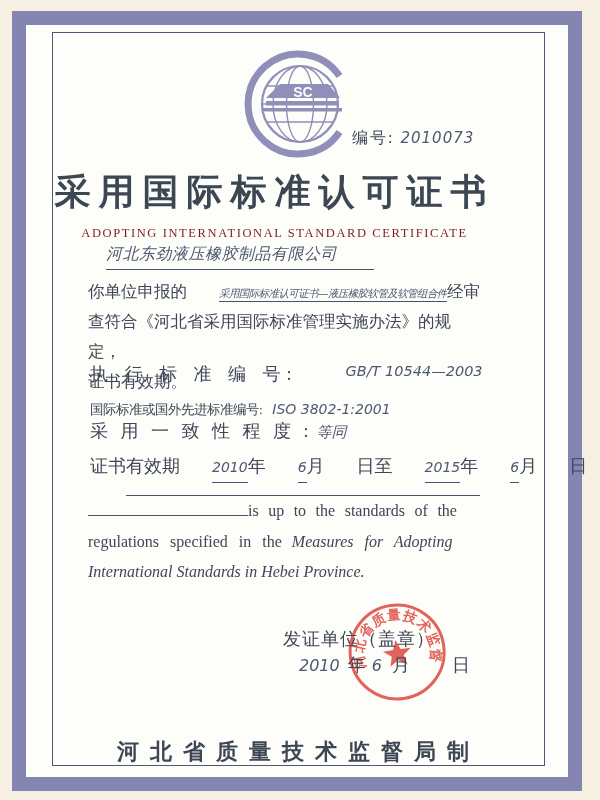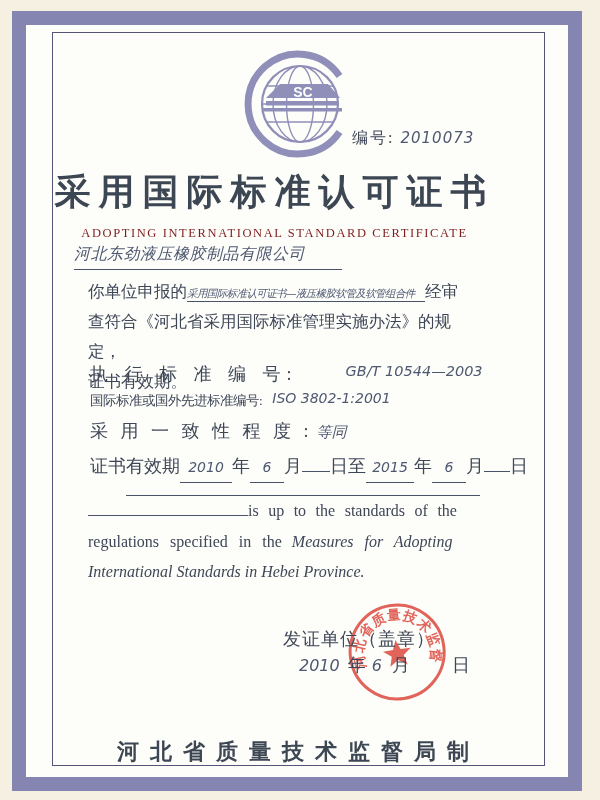--- a/index.html
+++ b/index.html
@@ -26,20 +26,21 @@
     font-family:"DejaVu Sans",sans-serif;
     font-style:italic;
     color:#4e5870;
   }
   .slot {
     display:inline-block;
     border-bottom:1.5px solid #4a5268;
     text-align:center;
     vertical-align:baseline;
     height:22px;
+    margin-left:32px;
   }
   #num-line { left:352px; top:128px; font-size:16px; letter-spacing:2px; }
   #num-line .hw { font-size:15px; letter-spacing:1px; }
   #title-block { left:52px; top:168px; width:445px; text-align:center; }
   #cert-title {
     font-size:36px; font-weight:bold; letter-spacing:8px;
     color:#3d4653; white-space:nowrap;
   }
   #cert-subtitle {
     margin-top:9px; font-size:12.5px; letter-spacing:1.6px;
@@ -49,21 +50,21 @@
   #company-line .slot { width:268px; text-align:left; font-size:16px; height:26px; letter-spacing:0.5px; }
   #para { left:88px; top:277px; width:392px; font-size:16.5px; line-height:30px; }
   #para .l1 { display:flex; align-items:baseline; white-space:nowrap; }
   #para .l1 .product { font-size:10.5px; letter-spacing:-0.6px; width:238px; height:24px; overflow:hidden; text-align:left; }
   #fields { left:90px; top:362px; width:440px; }
   .frow { display:flex; align-items:baseline; white-space:nowrap; }
   .frow .lbl { color:#3f4757; }
   #f-std { height:30px;gap:44px; }
   #f-std .lbl { font-size:18px; letter-spacing:6px; }
   #f-std .hw { font-size:14.5px; margin-left:4px; position:relative; top:-4px; }
-  #f-intl { height:27px; }
+  #f-intl { height:27px;align-items:flex-end; }
   #f-intl .lbl { font-size:13.5px; letter-spacing:-0.5px; }
   #f-intl .hw { font-size:14px; margin-left:10px; position:relative; top:-2px; }
   #f-degree { height:29px; }
   #f-degree .lbl { font-size:18px; letter-spacing:4px; }
   #f-degree .hw { font-size:15px; margin-left:4px; }
   #f-valid { font-size:18px; }
   #f-valid .hw { font-size:14px; }
   #f-valid .slot { height:24px; }
   .w50 { width:52px; } .w34 { width:34px; } .w28 { width:28px; }
   .w48 { width:48px; } .w26 { width:26px; }

